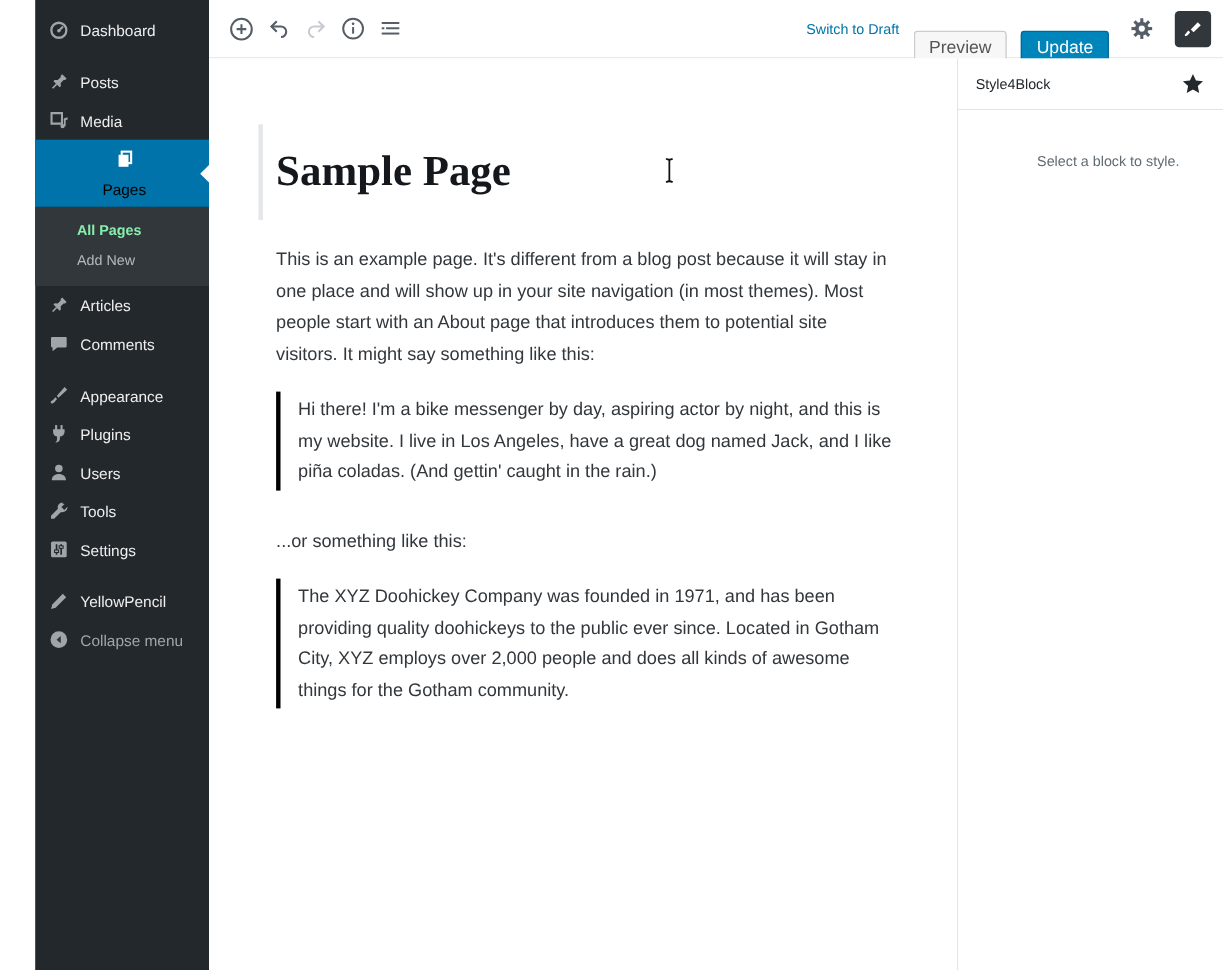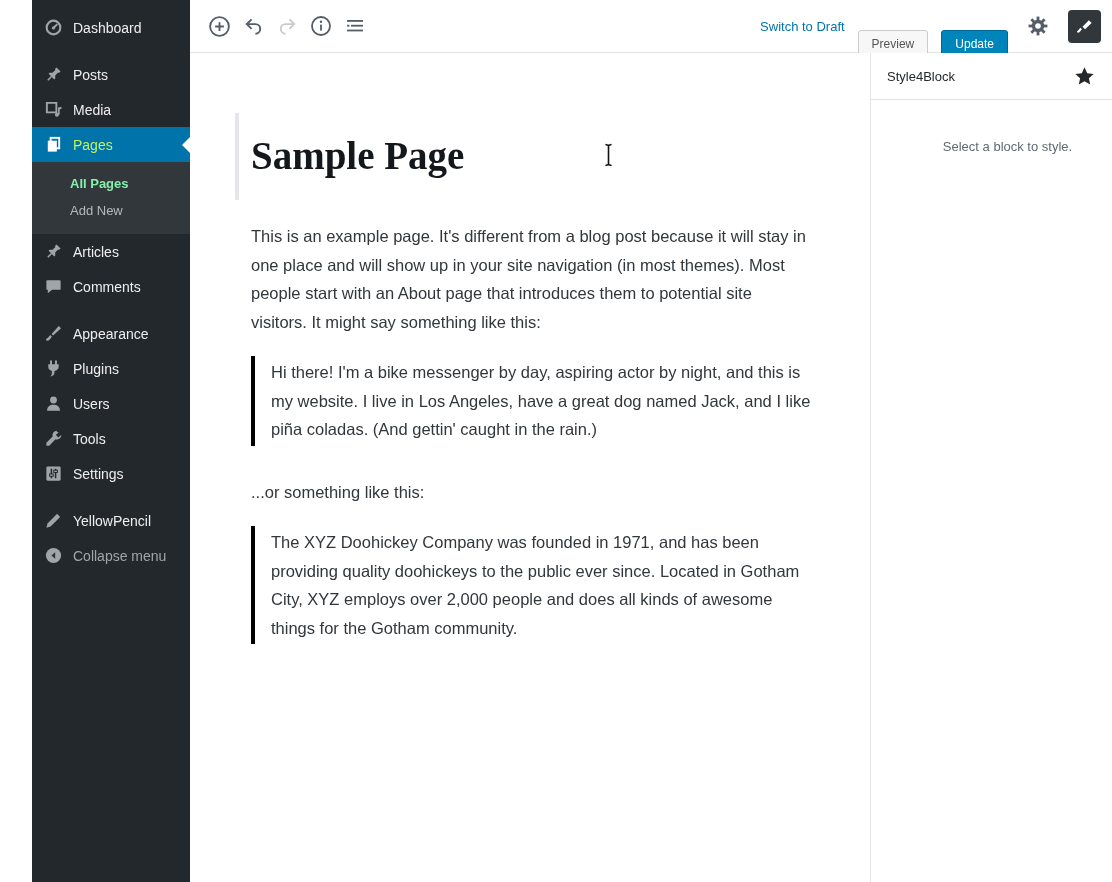--- a/index.html
+++ b/index.html
@@ -6,40 +6,40 @@
   html,body { width:1112px; height:882px; overflow:hidden; background:#fff;
     font-family:"Liberation Sans", sans-serif; }
   .app { display:flex; width:1112px; height:882px;padding-left:32px; }
 
   
   .admin-sidebar { width:158px; flex-shrink:0; background:#23282d; color:#eee;
     font-size:14px; padding-top:10px; }
   .menu-item { display:flex; align-items:center; gap:10px; padding:8px 8px 8px 12px;
     color:#eee; cursor:pointer; position:relative; }
   .menu-item .mi { width:19px; height:19px; color:#a0a5aa; flex-shrink:0; }
-  .menu-item.active { background:#0073aa; color:#bef264; }
+  .menu-item.active { background:#0073aa; color:#000000;flex-direction:column; }
   .menu-item.active .mi { color:#fff; }
   .menu-item.active::after { content:""; position:absolute; right:0; top:50%;
     margin-top:-8px; border:8px solid transparent; border-right-color:#fff; }
   .menu-sep { height:12px; }
   .submenu { background:#32373c; padding:8px 0 10px; }
   .submenu-item { padding:6px 12px 6px 38px; font-size:13px; color:#b4b9be; cursor:pointer; }
   .submenu-item.current { color:#86efac; font-weight:700; }
   .menu-item.dim { color:#a0a5aa; }
 
   
   .main-col { flex:1; display:flex; flex-direction:column; background:#fff; }
   .editor-header { height:53px; flex-shrink:0; border-bottom:1px solid #e2e4e7;
     display:flex; align-items:center; padding:0 10px 0 12px; background:#fff; }
   .tool-btn { width:34px; height:34px; display:flex; align-items:center;
     justify-content:center; color:#555d66; cursor:pointer; background:none; border:none; }
   .tool-btn.disabled { color:#c8ccd0; }
   .header-right { margin-left:auto; display:flex; align-items:center; gap:13px; }
   .link-btn { color:#0073aa; font-size:13px; text-decoration:none; cursor:pointer; }
-  .btn { font-size:12px; padding:6px 13px; border-radius:3px; cursor:pointer;
+  .btn { font-size:16px; padding:6px 13px; border-radius:3px; cursor:pointer;
     font-family:"Liberation Sans", sans-serif;margin-top:36px; }
   .btn-secondary { background:#f7f7f7; border:1px solid #ccc; color:#555; box-shadow:0 1px 0 #ccc; }
   .btn-primary { background:#0085ba; border:1px solid #006799; color:#fff; box-shadow:0 1px 0 #006799; }
   .pin-btn { width:33px; height:33px; background:#32373c; border:none; border-radius:4px;
     display:flex; align-items:center; justify-content:center; cursor:pointer; }
   .ellipsis { display:flex; flex-direction:column; gap:3px; padding:6px 8px; cursor:pointer; }
   .ellipsis i { width:4px; height:4px; border-radius:50%; background:#555d66; display:block; }
 
   
   .workspace { display:flex; flex:1; min-height:0; }

